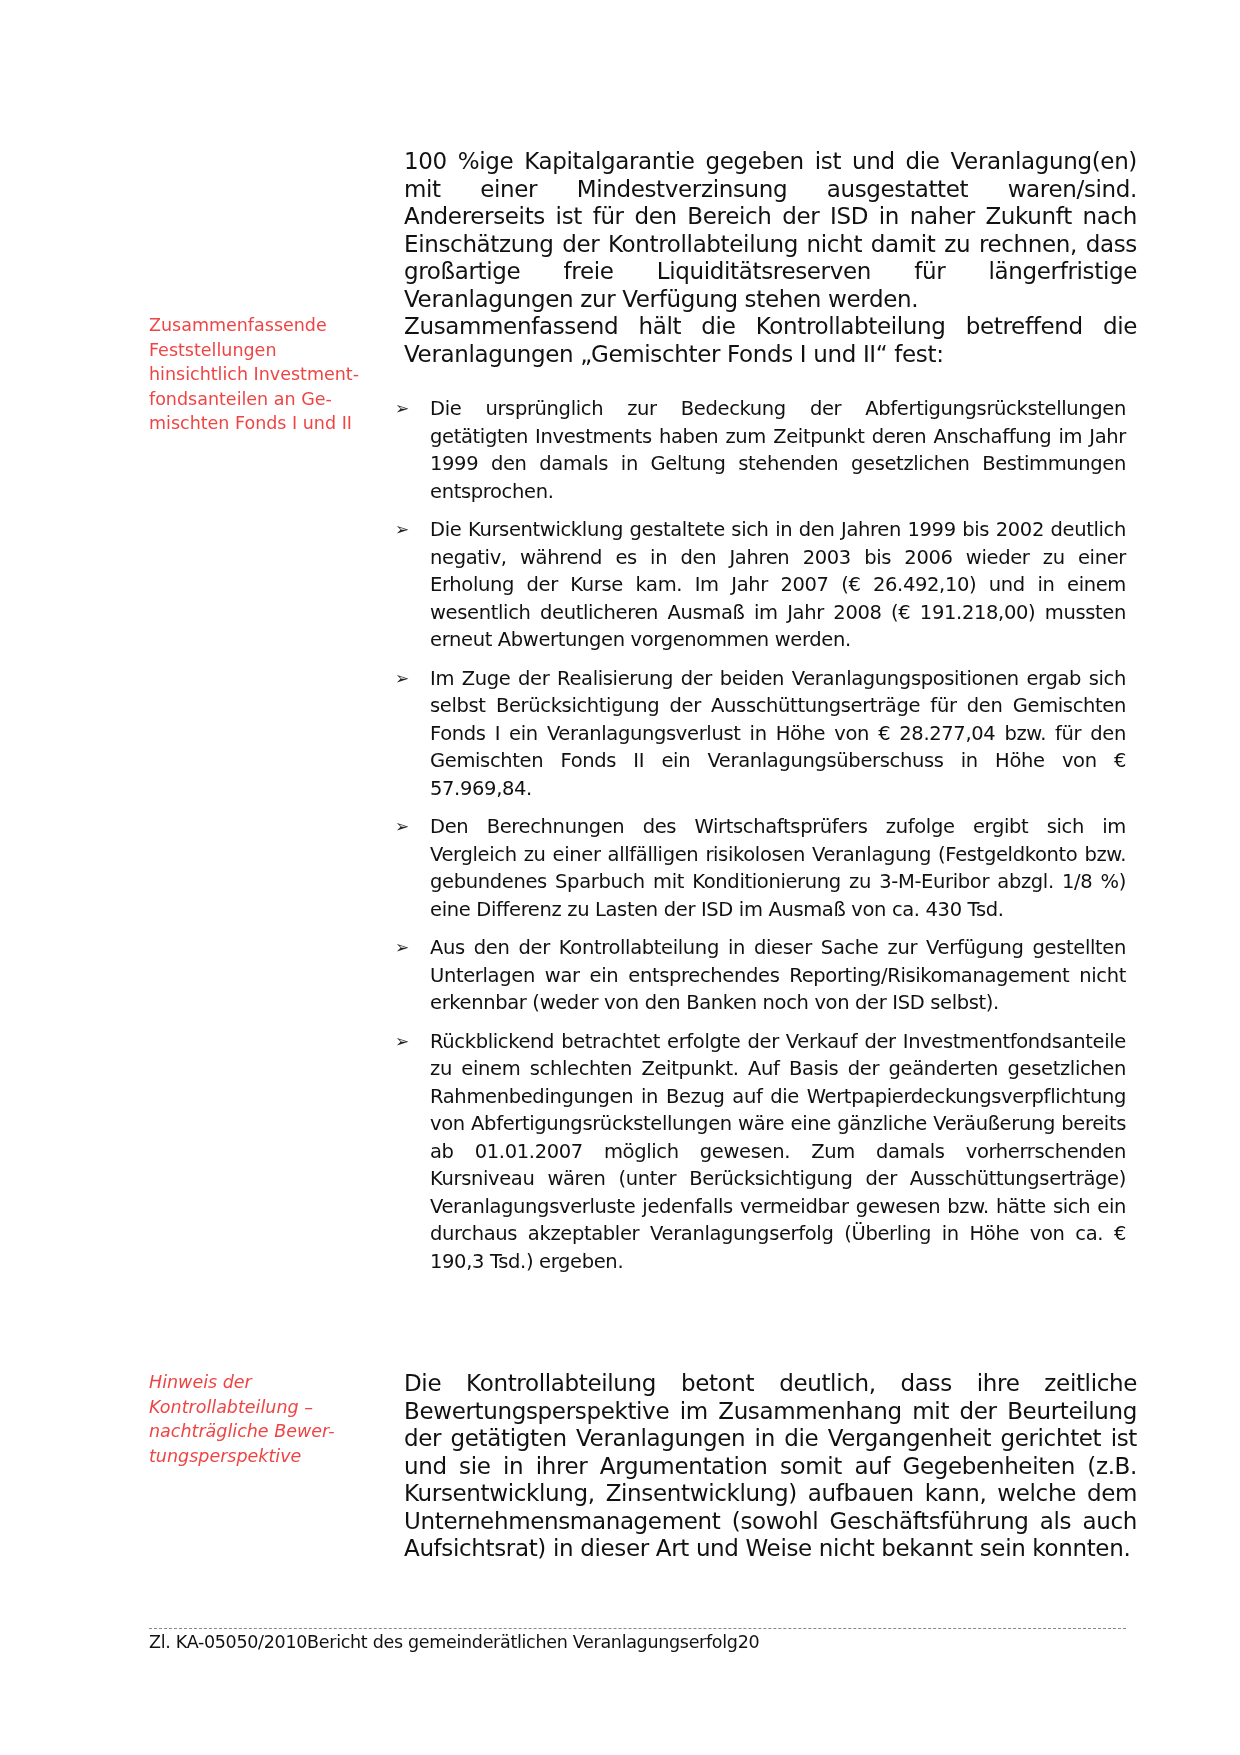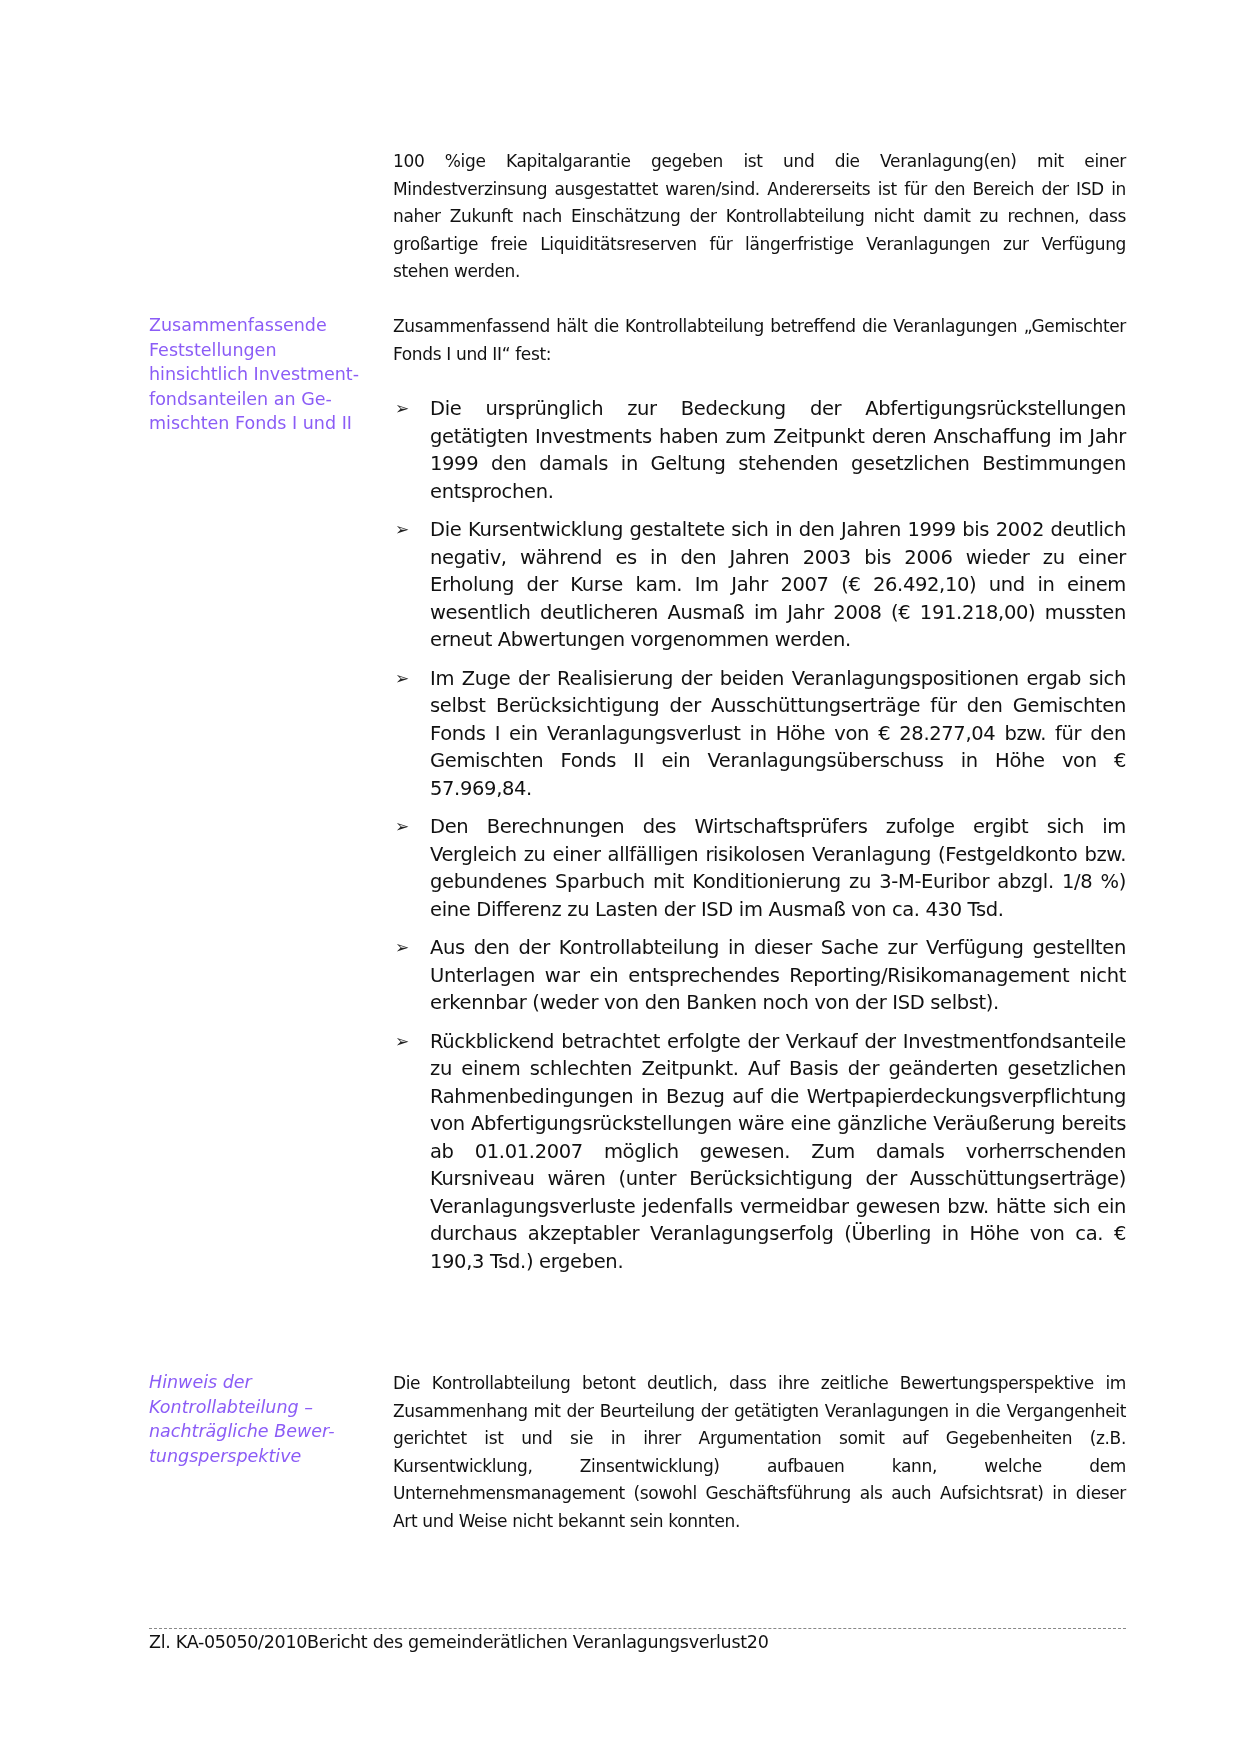--- a/index.html
+++ b/index.html
@@ -3,26 +3,26 @@
   <meta charset="utf-8">
   <style>
     html, body { margin: 0; padding: 0; background: #ffffff; }
     body {
       width: 1240px; height: 1755px; position: relative; overflow: hidden;
       font-family: "DejaVu Sans", "Liberation Sans", sans-serif;
       color: #111111;
     }
     .margin-note {
       position: absolute; left: 149px; width: 230px;
-      color: #8b5cf6; font-size: 17.5px; line-height: 24.5px;
+      color: #ef4444; font-size: 17.5px; line-height: 24.5px;
       white-space: pre-line;
     }
     .main {
-      position: absolute; left: 393px; width: 733px;
-      font-size: 17px; line-height: 27.5px;
+      position: absolute; left: 404px; width: 733px;
+      font-size: 23px; line-height: 27.5px;
       text-align: justify;
       letter-spacing: -0.35px;
     }
     .para { margin: 0; }
     .bullet-list { position: absolute; left: 393px; width: 733px; margin: 0; padding: 0; list-style: none; }
     .bullet {
       position: relative; padding-left: 37px;
       font-size: 19.5px; line-height: 27.5px; text-align: justify;
       letter-spacing: -0.35px; margin-bottom: 11px;
     }
@@ -77,15 +77,15 @@
 </ul>
 
 <div class="margin-note" style="top:1370px;font-style:italic;">Hinweis der
 Kontrollabteilung –
 nachträgliche Bewer-
 tungsperspektive</div>
 <p class="main para" style="top:1370px;">Die Kontrollabteilung betont deutlich, dass ihre zeitliche Bewertungsperspektive im Zusammenhang mit der Beurteilung der getätigten Veranlagungen in die Vergangenheit gerichtet ist und sie in ihrer Argumentation somit auf Gegebenheiten (z.B. Kursentwicklung, Zinsentwicklung) aufbauen kann, welche dem Unternehmensmanagement (sowohl Geschäftsführung als auch Aufsichtsrat) in dieser Art und Weise nicht bekannt sein konnten.</p>
 
 <div class="footer">
   <span>Zl. KA-05050/2010</span>
-  <span>Bericht des gemeinderätlichen Veranlagungsverlust</span>
+  <span>Bericht des gemeinderätlichen Veranlagungserfolg</span>
   <span>20</span>
 </div>
 
 </body></html>

